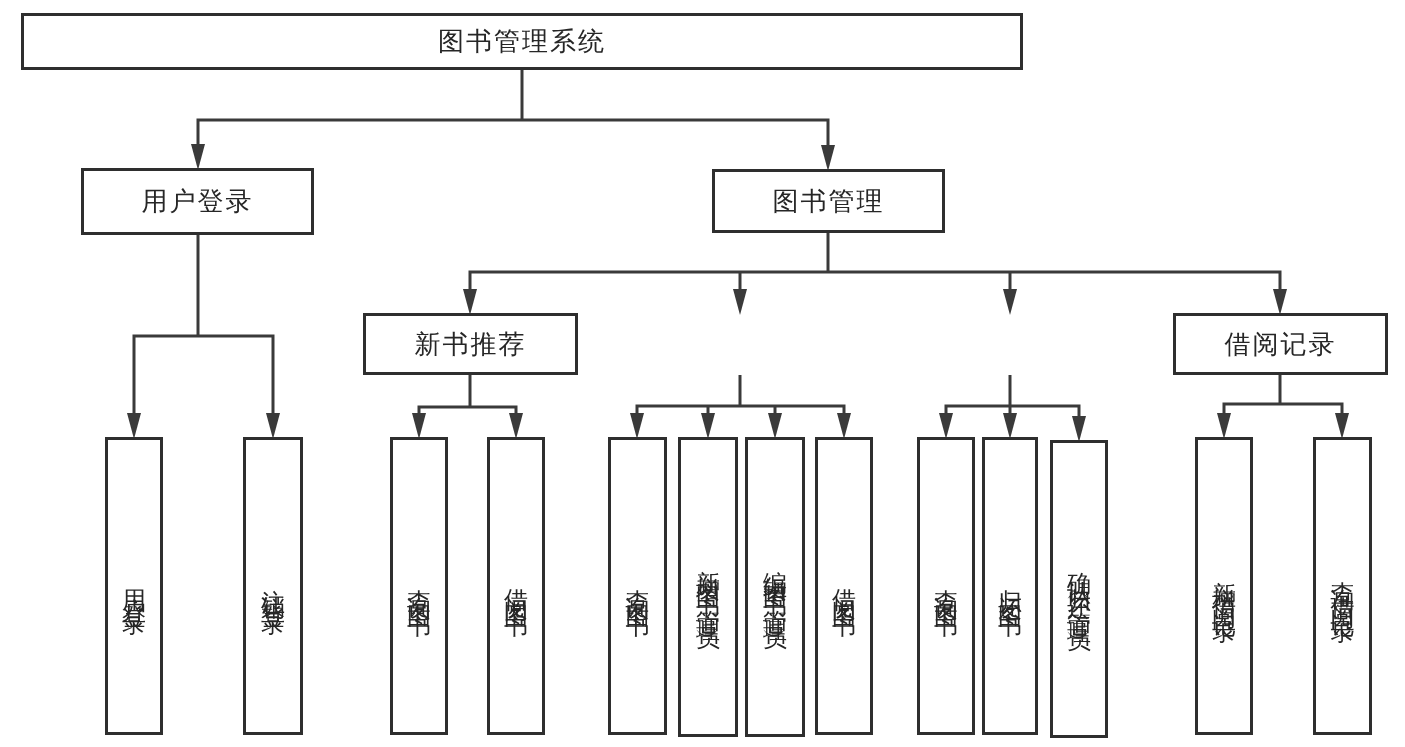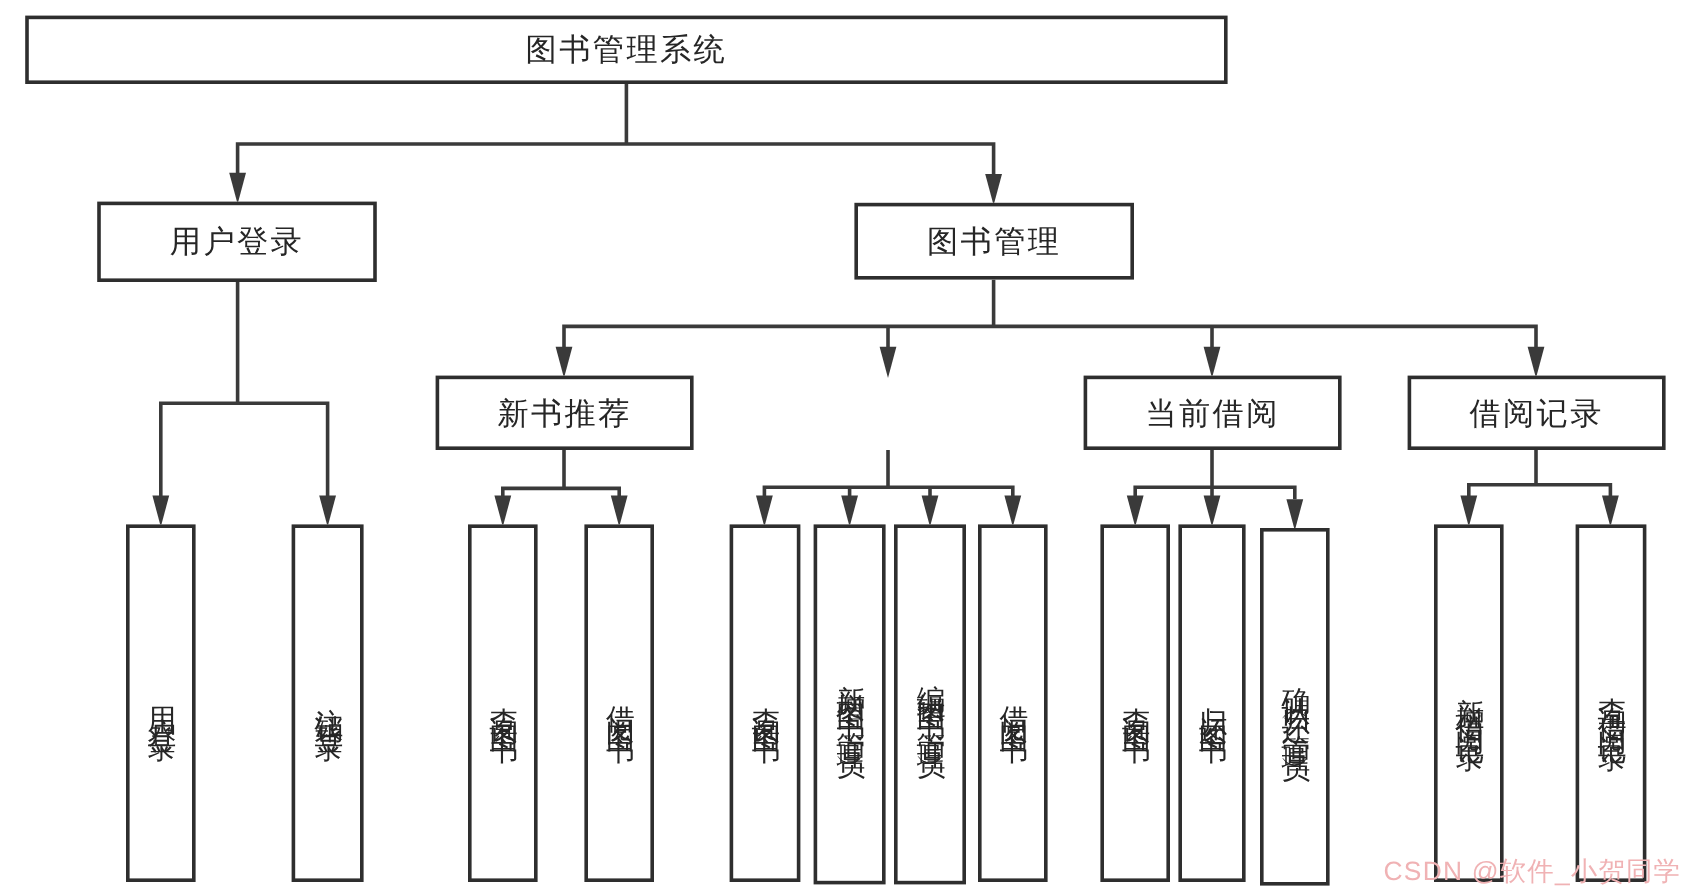--- a/index.html
+++ b/index.html
@@ -5,21 +5,21 @@
   html, body {
     margin: 0;
     padding: 0;
     background: #ffffff;
   }
   .stage {
     position: relative;
     width: 1405px;
     height: 747px;
     background: var(--bg, #ffffff);
-    font-family: Liberation Sans, sans-serif;
+    font-family: Liberation Serif, serif;
     overflow: hidden;
   }
   svg.edges {
     position: absolute;
     left: 0;
     top: 0;
     z-index: 1;
   }
   .edge {
     fill: none;
@@ -143,23 +143,20 @@
 
   <div class="node hnode" style="left:363px; top:313px; width:215px; height:62px;">
     <span>新书推荐</span>
   </div>
 
   <div class="node hnode" style="left:712px; top:169px; width:233px; height:64px;">
     <span>图书管理</span>
   </div>
 
 
-  <div class="node hnode" style="left:903px; top:313px; width:215px; height:62px;">
-    <span>当前借阅</span>
-  </div>
 
   <div class="node hnode" style="left:1173px; top:313px; width:215px; height:62px;">
     <span>借阅记录</span>
   </div>
 
   <div class="node vnode" style="left:105px; top:437px; width:58px; height:298px;">
     <span class="vtext">用户登录</span>
   </div>
 
   <div class="node vnode" style="left:243px; top:437px; width:60px; height:298px;">
@@ -203,15 +200,14 @@
   </div>
 
   <div class="node vnode" style="left:1195px; top:437px; width:58px; height:298px;">
     <span class="vtext">新增借阅记录</span>
   </div>
 
   <div class="node vnode" style="left:1313px; top:437px; width:59px; height:298px;">
     <span class="vtext">查询借阅记录</span>
   </div>
 
-  <div class="watermark" style="color: rgb(240, 178, 180);">CSDN @软件_小贺同学</div>
 
 </div>
 
 </body></html>

